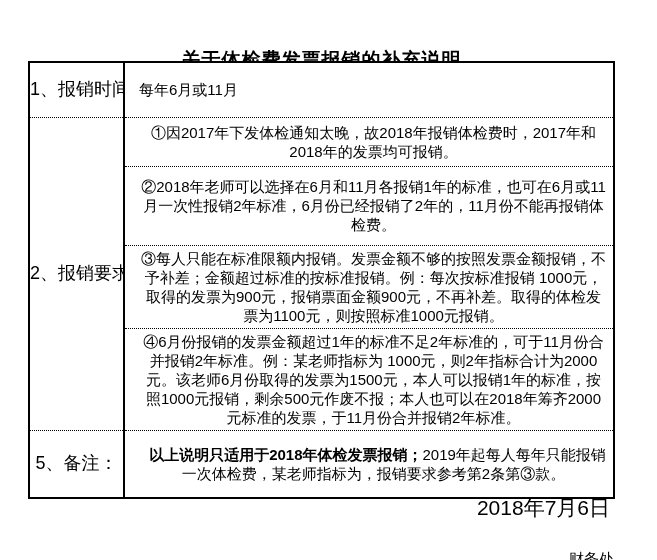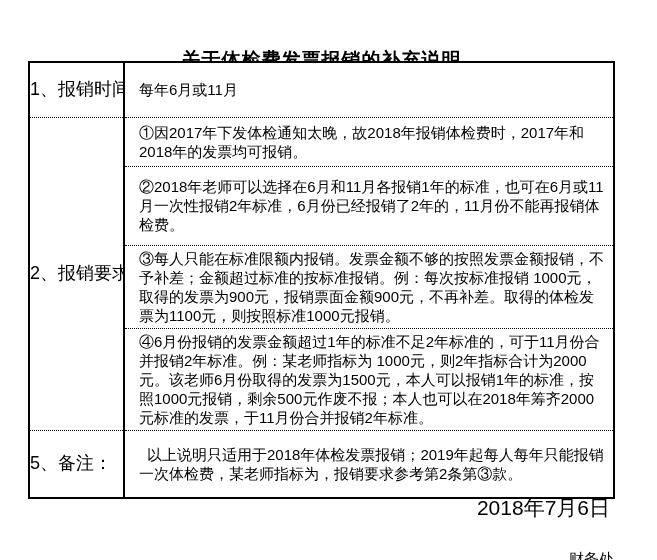--- a/index.html
+++ b/index.html
@@ -49,28 +49,29 @@
     padding: 0 0 0 0;
     white-space: nowrap;
     margin-left: 34px;
   }
   td.content {
     border-left: 2px solid #000000;
     padding: 3px 5px 3px 14px;
   }
   td.sep-top {
     border-top: 1px dotted #000000;
+    text-align: center;
   }
   tr.r-time    { height: 55px; }
   tr.r-item1   { height: 49px; }
   tr.r-item2   { height: 79px; }
   tr.r-item3   { height: 78px; }
   tr.r-item4   { height: 96px; }
   tr.r-notes   { height: 68px; }
-  .bold { font-weight: normal; margin-left: 8px; }
+  .bold { font-weight: bold; margin-left: 8px; }
   .footer-date {
     position: absolute;
     top: 494px;
     left: 28px;
     width: 582px;
     text-align: right;
     font-size: 21px;
   }
   .footer-sign {
     position: absolute;

